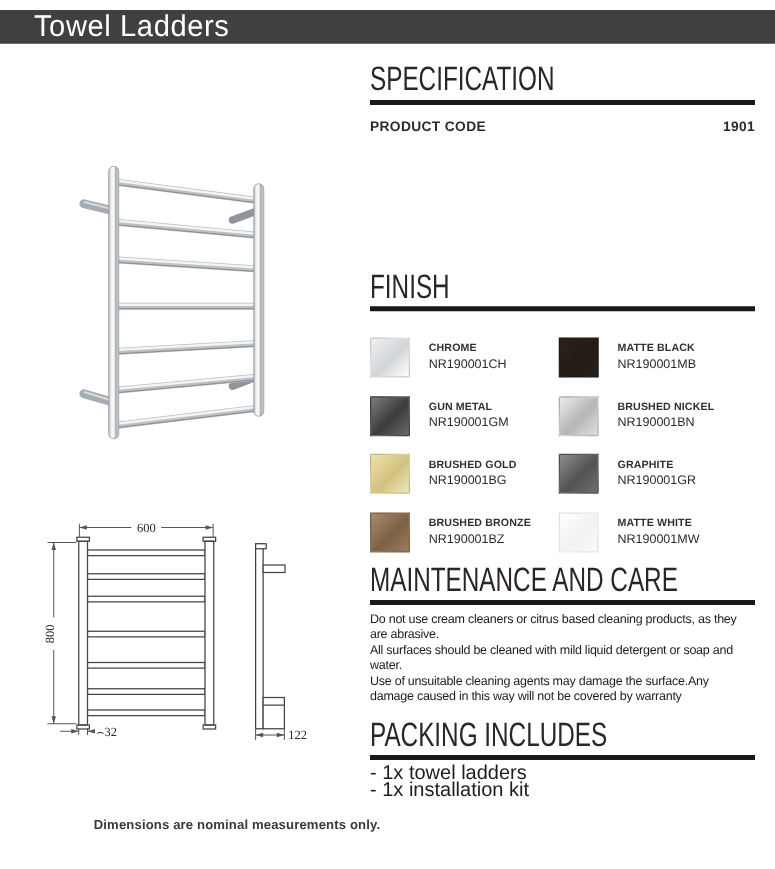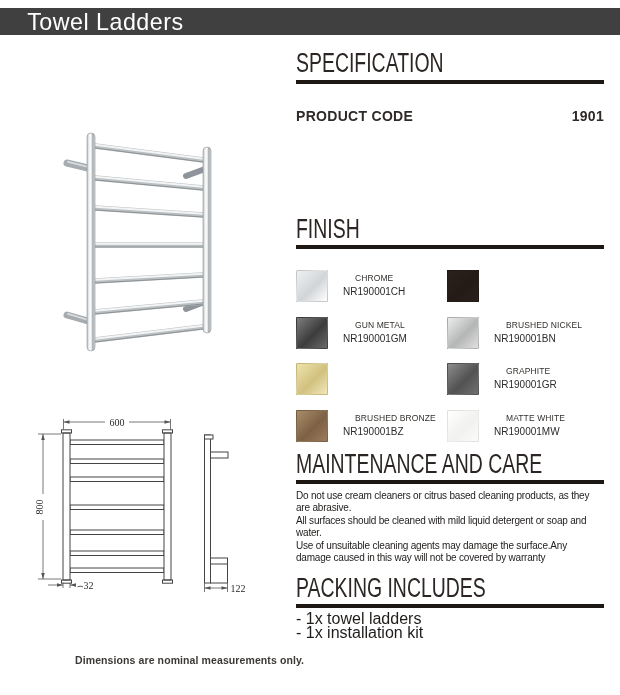--- a/index.html
+++ b/index.html
@@ -7,27 +7,27 @@
   #page{position:relative;width:620px;height:695px;background:#fff;overflow:hidden;}
 
   
   .header-bar{position:absolute;left:0;top:8px;width:620px;height:27px;display:flex;align-items:center;}
   .header-bar .title{color:#ffffff;font-size:24px;letter-spacing:0.5px;padding-left:28px;white-space:nowrap;transform:scaleX(0.97);transform-origin:left center;}
 
   
   .rcol{position:absolute;left:296px;top:0;width:308px;height:695px;}
   .sec-h{position:absolute;left:0;font-size:27px;font-weight:400;color:#2b2523;line-height:1;white-space:nowrap;transform:scaleX(0.72);transform-origin:left top;}
   .rule{position:absolute;left:0;width:308px;height:4px;background:#1d1813;}
-  .pc-row{position:absolute;left:0;top:108px;width:308px;display:flex;justify-content:space-between;font-size:14px;font-weight:700;color:#2f2a27;letter-spacing:0.3px;}
+  .pc-row{position:absolute;left:0;top:96px;width:308px;display:flex;justify-content:space-between;font-size:11px;font-weight:700;color:#2f2a27;letter-spacing:0.3px;}
 
   .finish-grid{position:absolute;left:0;top:270px;width:308px;display:grid;grid-template-columns:151px 1fr;grid-auto-rows:32px;row-gap:14.5px;}
   .finish-cell{display:flex;gap:15px;}
   .swatch{width:32px;height:32px;flex:0 0 32px;border:1px solid rgba(0,0,0,0.07);box-sizing:border-box;}
   .finish-txt{padding-top:3px;}
-  .finish-name{font-size:8.5px;font-weight:400;color:#33302d;letter-spacing:0.1px;white-space:nowrap;margin-left:12px;}
+  .finish-name{font-size:8.5px;font-weight:700;color:#33302d;letter-spacing:0.1px;white-space:nowrap;}
   .finish-code{font-size:10px;color:#2b2b2b;margin-top:3px;white-space:nowrap;}
 
   .maint-text{position:absolute;left:0;top:490px;width:308px;font-size:10px;line-height:12.4px;letter-spacing:-0.2px;color:#1f1c1a;}
   .maint-text p{margin:0;}
 
   .pack-list{position:absolute;left:0;top:612px;width:308px;font-size:16px;line-height:13.5px;color:#1f1c1a;}
 
   .footer-note{position:absolute;left:28px;top:654px;font-size:10.5px;font-weight:700;color:#3c3836;letter-spacing:0.1px;margin-left:47px;}
 
   svg{display:block;}
@@ -162,37 +162,45 @@
     <div class="finish-grid">
       <div class="finish-cell">
         <div class="swatch" style="background: linear-gradient(135deg, rgb(238, 240, 241) 0%, rgb(210, 213, 215) 55%, rgb(255, 255, 255) 100%);"></div>
         <div class="finish-txt">
             <div class="finish-name">CHROME</div>
         <div class="finish-code">NR190001CH</div>
           </div>
       </div>
       <div class="finish-cell">
         <div class="swatch" style="background: linear-gradient(135deg, rgb(43, 33, 28) 0%, rgb(36, 26, 22) 55%, rgb(43, 33, 28) 100%);"></div>
+        <div class="finish-txt">
+            <div class="finish-name">MATTE BLACK</div>
+        <div class="finish-code">NR190001MB</div>
+          </div>
       </div>
       <div class="finish-cell">
         <div class="swatch" style="background: linear-gradient(135deg, rgb(125, 125, 125) 0%, rgb(60, 60, 60) 55%, rgb(107, 107, 107) 100%);"></div>
         <div class="finish-txt">
             <div class="finish-name">GUN METAL</div>
         <div class="finish-code">NR190001GM</div>
           </div>
       </div>
       <div class="finish-cell">
         <div class="swatch" style="background: linear-gradient(135deg, rgb(236, 236, 236) 0%, rgb(180, 182, 182) 55%, rgb(224, 224, 222) 100%);"></div>
         <div class="finish-txt">
             <div class="finish-name">BRUSHED NICKEL</div>
         <div class="finish-code">NR190001BN</div>
           </div>
       </div>
       <div class="finish-cell">
         <div class="swatch" style="background: linear-gradient(135deg, rgb(238, 227, 172) 0%, rgb(210, 193, 127) 55%, rgb(240, 232, 188) 100%);"></div>
+        <div class="finish-txt">
+            <div class="finish-name">BRUSHED GOLD</div>
+        <div class="finish-code">NR190001BG</div>
+          </div>
       </div>
       <div class="finish-cell">
         <div class="swatch" style="background: linear-gradient(135deg, rgb(141, 141, 141) 0%, rgb(82, 82, 82) 55%, rgb(112, 112, 112) 100%);"></div>
         <div class="finish-txt">
             <div class="finish-name">GRAPHITE</div>
         <div class="finish-code">NR190001GR</div>
           </div>
       </div>
       <div class="finish-cell">
         <div class="swatch" style="background: linear-gradient(135deg, rgb(168, 141, 104) 0%, rgb(125, 97, 70) 55%, rgb(154, 124, 92) 100%);"></div>

